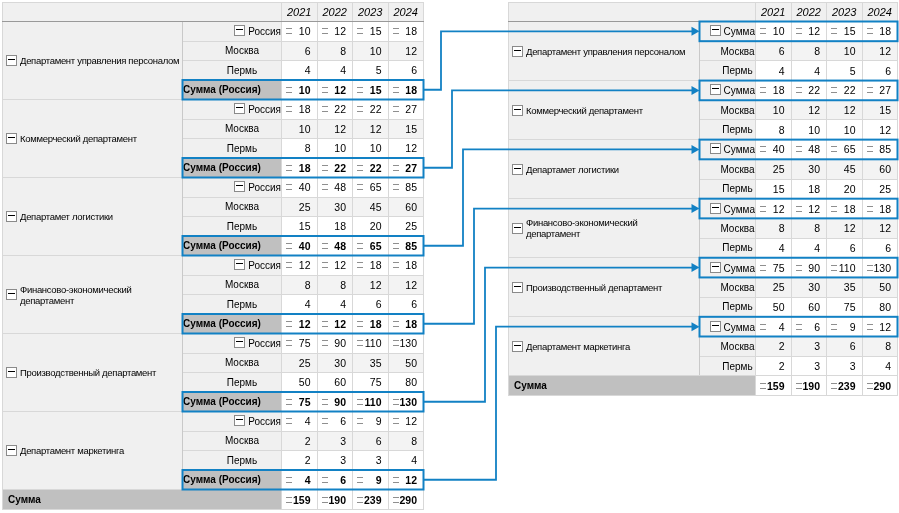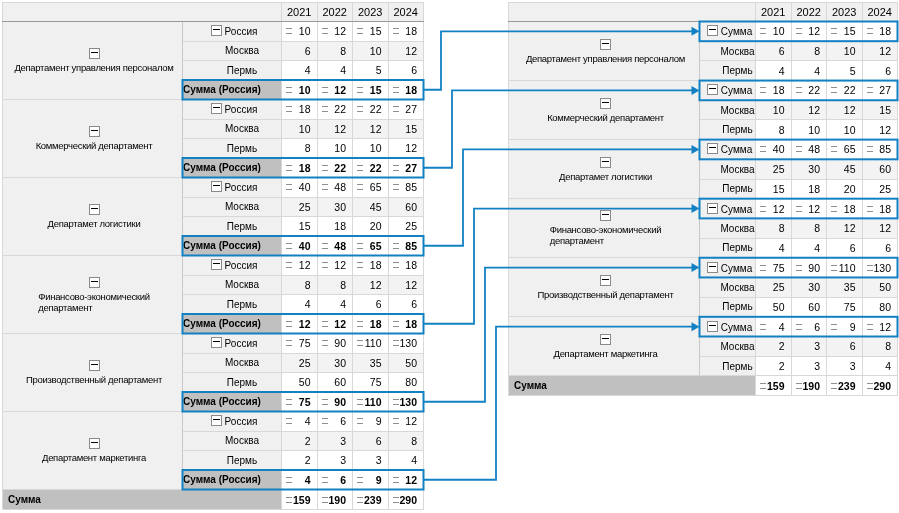--- a/index.html
+++ b/index.html
@@ -4,27 +4,27 @@
 <style>
   html,body{margin:0;padding:0;background:#fff;}
   #app{position:relative;width:899px;height:513px;background:#ffffff;
        font-family:"Liberation Sans",sans-serif;font-size:10px;color:#000;overflow:hidden;}
   table{position:absolute;border-collapse:collapse;table-layout:fixed;
         border:1px solid var(--b-strong,#999);}
   #left-table{left:2px;top:2px;}
   #right-table{left:508px;top:2px;}
   td{padding:0;border:1px solid var(--b-light,#d8d8d8);vertical-align:middle;
      white-space:nowrap;overflow:hidden;}
-  thead td{background:var(--hdr,#f0f0f0);border-bottom-color:var(--b-strong,#999);}
+  thead td{background:var(--hdr,#f0f0f0);border-bottom-color:var(--b-strong,#999);font-style:italic;}
   td.year{text-align:center;font-size:11px;}
   td.dept{background:var(--hdr,#f0f0f0);border-right-color:#c9c9c9;}
-  .dflex{display:flex;align-items:center;gap:3px;padding-left:3px;flex-direction:column;}
+  .dflex{display:flex;align-items:center;gap:3px;padding-left:3px;}
   .dlbl{white-space:pre-line;line-height:11px;font-size:9.5px;letter-spacing:-0.3px;}
   td.rowlabel{background:var(--hdr,#f0f0f0);}
-  td.rowlabel.al{text-align:center;padding-left:4px;}
+  td.rowlabel.al{text-align:right;padding-left:4px;}
   td.rowlabel.ac{text-align:center;padding-left:20px;}
   td.rowlabel.ar{padding-right:6px;}
   td.rowlabel.dark{background:var(--dark,#c0c0c0);}
   .b{font-weight:bold;}
   td.val{background:#fff;text-align:right;padding-right:6px;position:relative;font-size:10.5px;}
   td.val.shade{background:var(--shade,#f3f3f3);}
   td.vc0{border-left-color:var(--b-strong,#999);}
   .eq{position:absolute;left:4px;top:50%;transform:translateY(-50%);
       width:6px;height:4px;border-top:1px solid #8f8f8f;border-bottom:1px solid #8f8f8f;}
   .box{display:inline-block;width:9px;height:9px;border:1px solid #8a8a8a;background:#fff;

